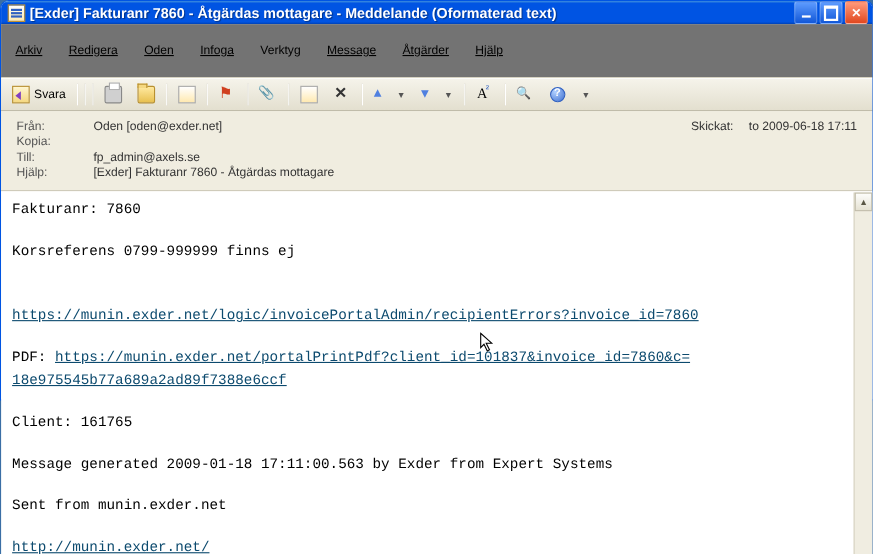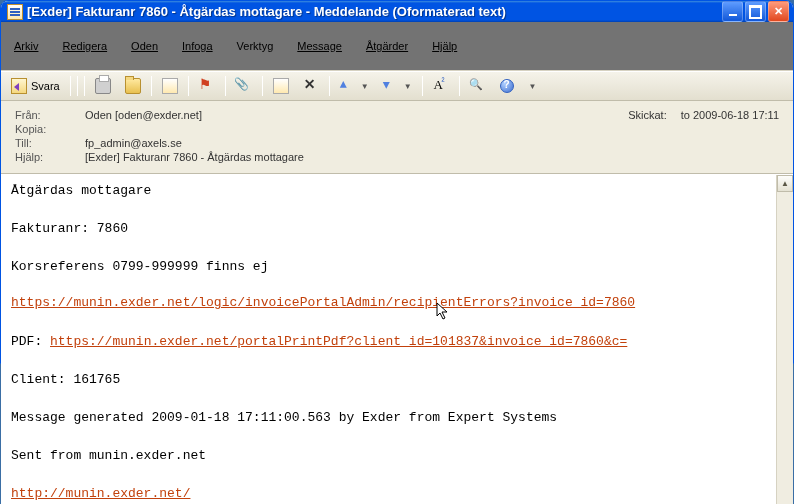--- a/index.html
+++ b/index.html
@@ -181,21 +181,21 @@
   .body-content {
     flex: 1;
     padding: 6px 10px;
     font-family: "Courier New", monospace;
     font-size: 13px;
     line-height: 1.55;
     color: #000;
     white-space: normal;
     overflow: hidden;
   }
-  .body-content a { color: #c2410c; text-decoration: underline; }
+  .body-content a { color: #0c4a6e; text-decoration: underline; }
   .body-content p { margin: 0 0 18px 0; }
   .body-content p.tight { margin: 0; }
   .scrollbar {
     width: 17px;
     background: #f0ede1;
     border-left: 1px solid #d6d2c2;
     display: flex; flex-direction: column;
   }
   .sb-btn {
     height: 17px;
@@ -314,25 +314,24 @@
       <span>fp_admin@axels.se</span>
     </div>
     <div class="hdr-row">
       <span class="hdr-label">Hjälp:</span>
       <span>[Exder] Fakturanr 7860 - Åtgärdas mottagare</span>
     </div>
   </div>
 
   <div class="body-wrap">
     <div class="body-content">
-      <p>Åtgärdas mottagare</p>
       <p>Fakturanr: 7860</p>
-      <p style="margin-bottom:16px">Korsreferens 0799-999999 finns ej</p>
+      <p style="margin-bottom:38px">Korsreferens 0799-999999 finns ej</p>
       <p><a href="#">https://munin.exder.net/logic/invoicePortalAdmin/recipientErrors?invoice_id=7860</a></p>
-      <p><span>PDF: </span><a href="#"><span>https://munin.exder.net/portalPrintPdf?client_id=101837&amp;invoice_id=7860&amp;c=</span><br></a></p>
+      <p><span>PDF: </span><a href="#"><span>https://munin.exder.net/portalPrintPdf?client_id=101837&amp;invoice_id=7860&amp;c=</span><br><span>18e975545b77a689a2ad89f7388e6ccf</span></a></p>
       <p>Client: 161765</p>
       <p>Message generated 2009-01-18 17:11:00.563 by Exder from Expert Systems</p>
       <p>Sent from munin.exder.net</p>
       <p class="tight"><a href="#">http://munin.exder.net/</a></p>
     </div>
     <svg class="cursor" viewBox="0 0 16 20">
       <path d="M1 1 L1 14 L4 11 L7 17 L9 16 L6 10 L11 10 Z" fill="white" stroke="black" stroke-width="1"></path>
     </svg>
     <div class="scrollbar">
       <div class="sb-btn">▲</div>

